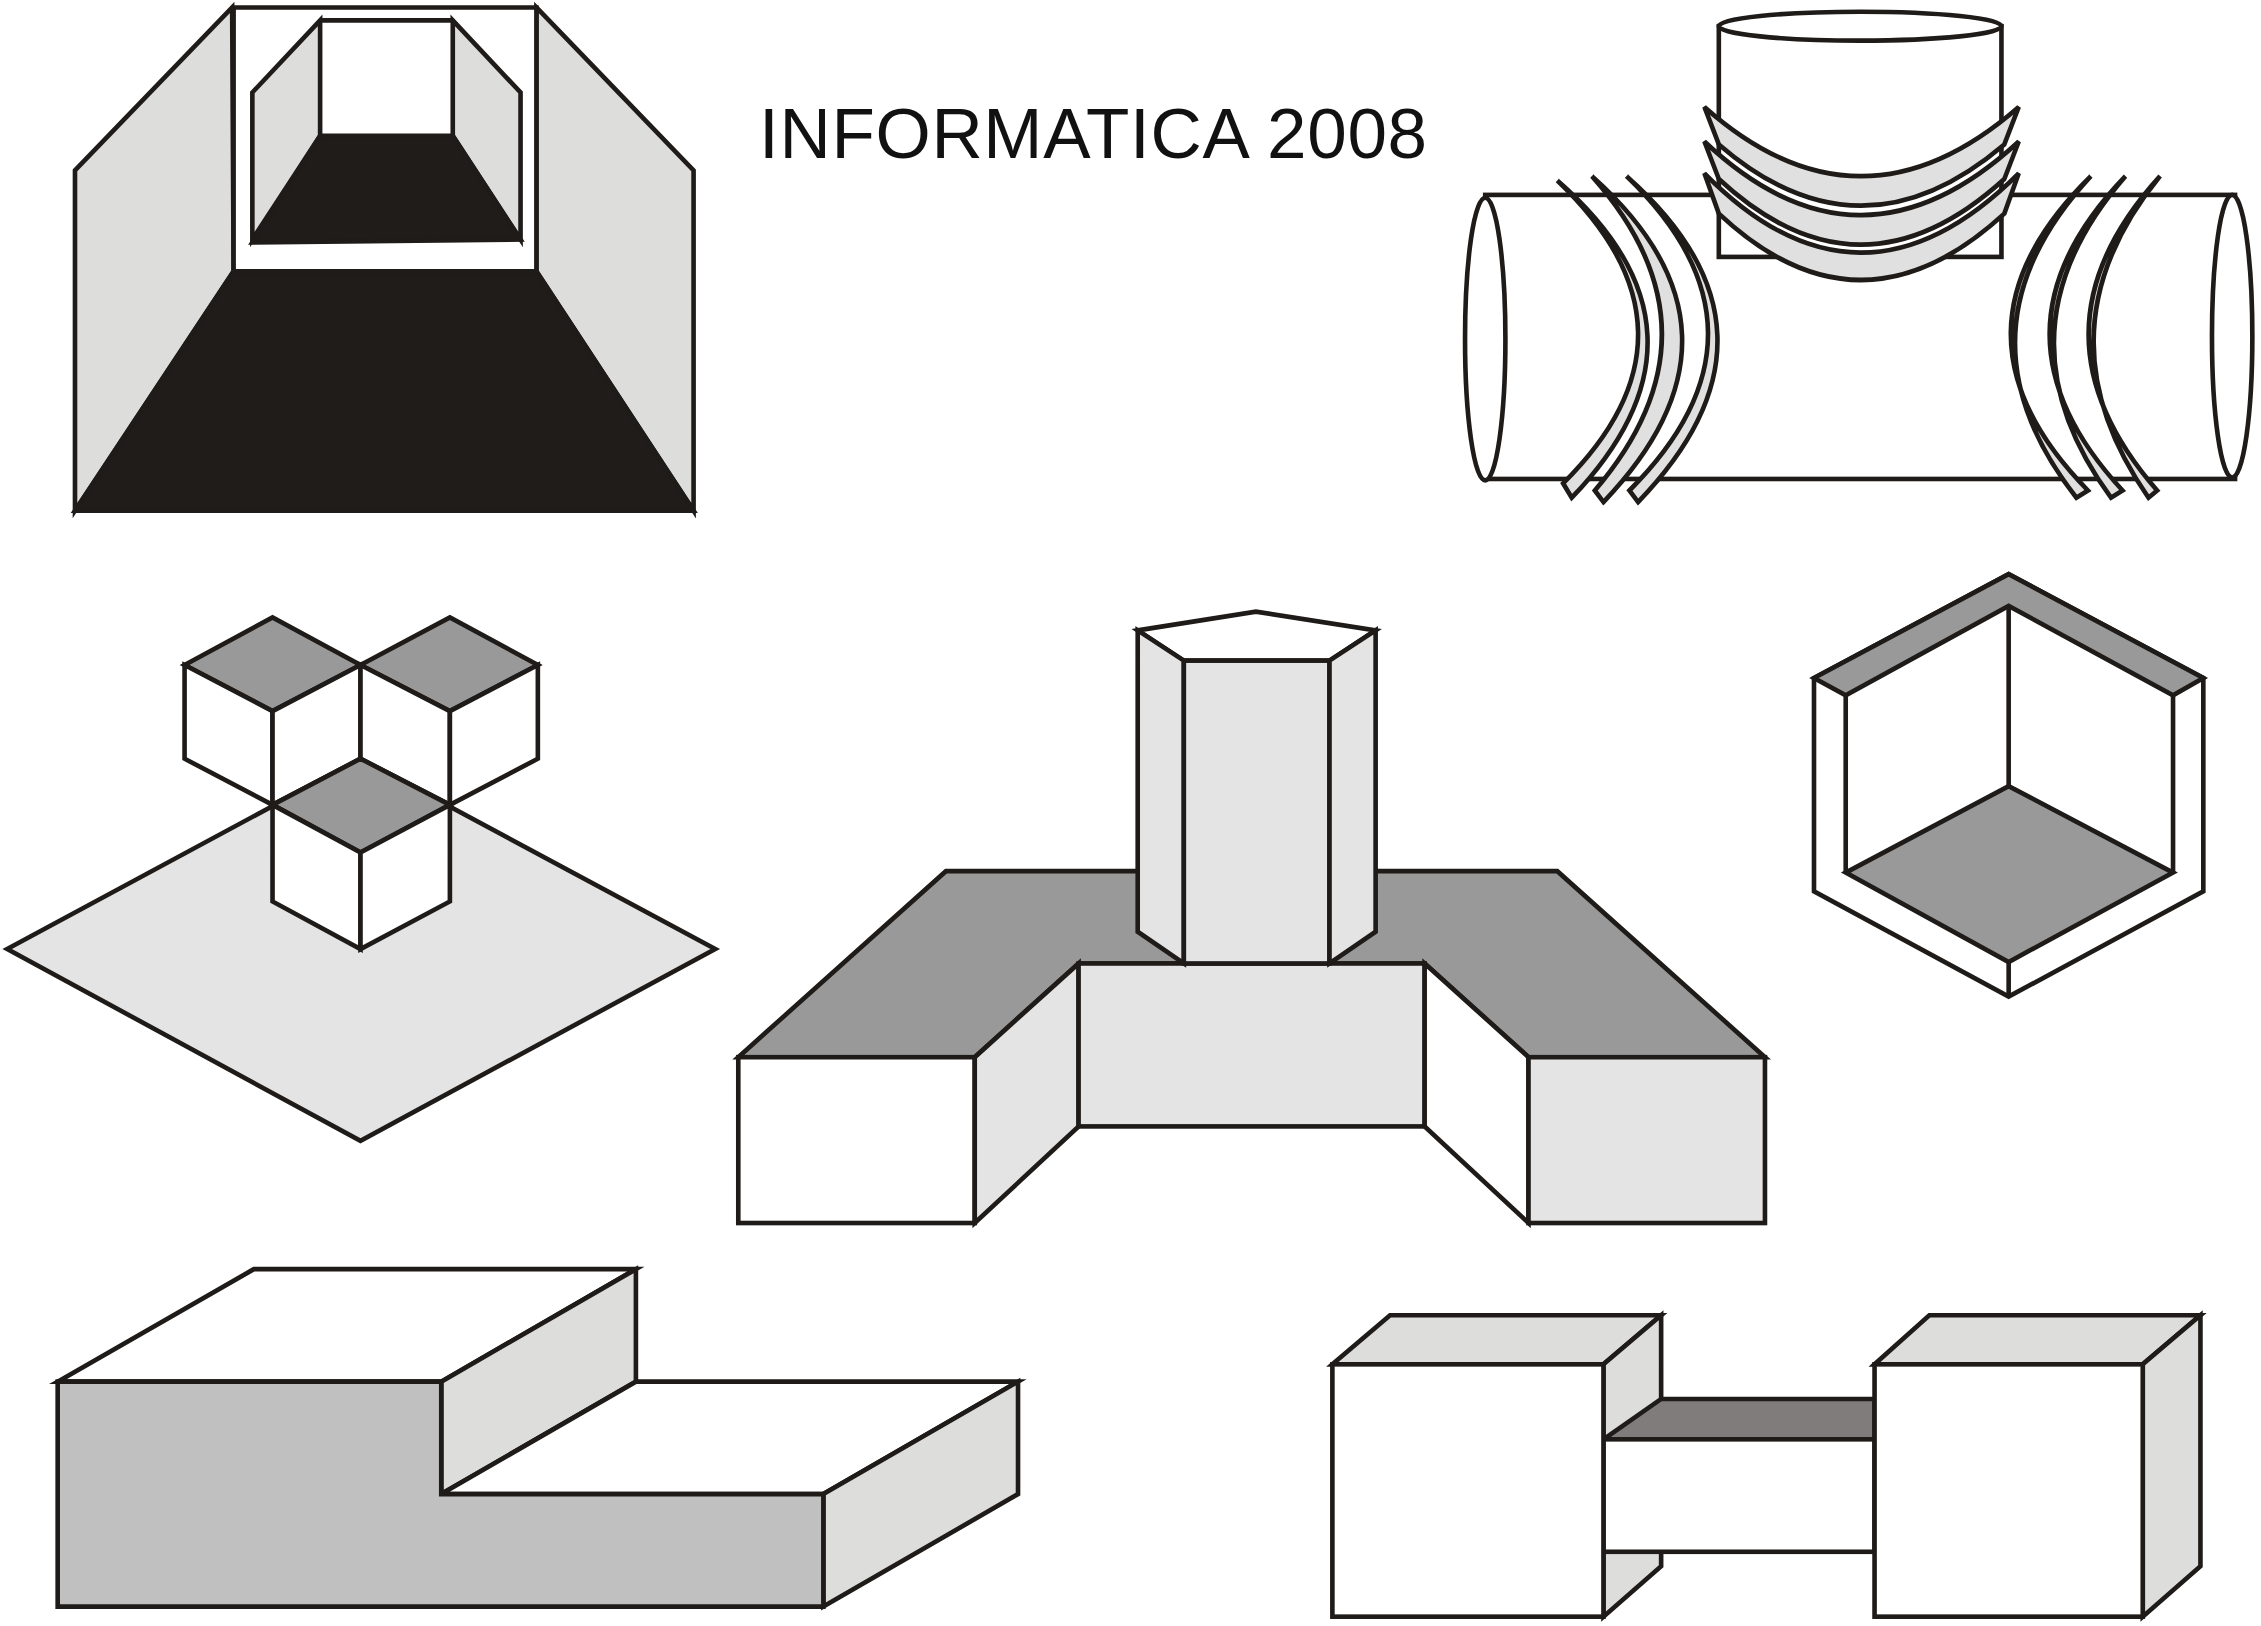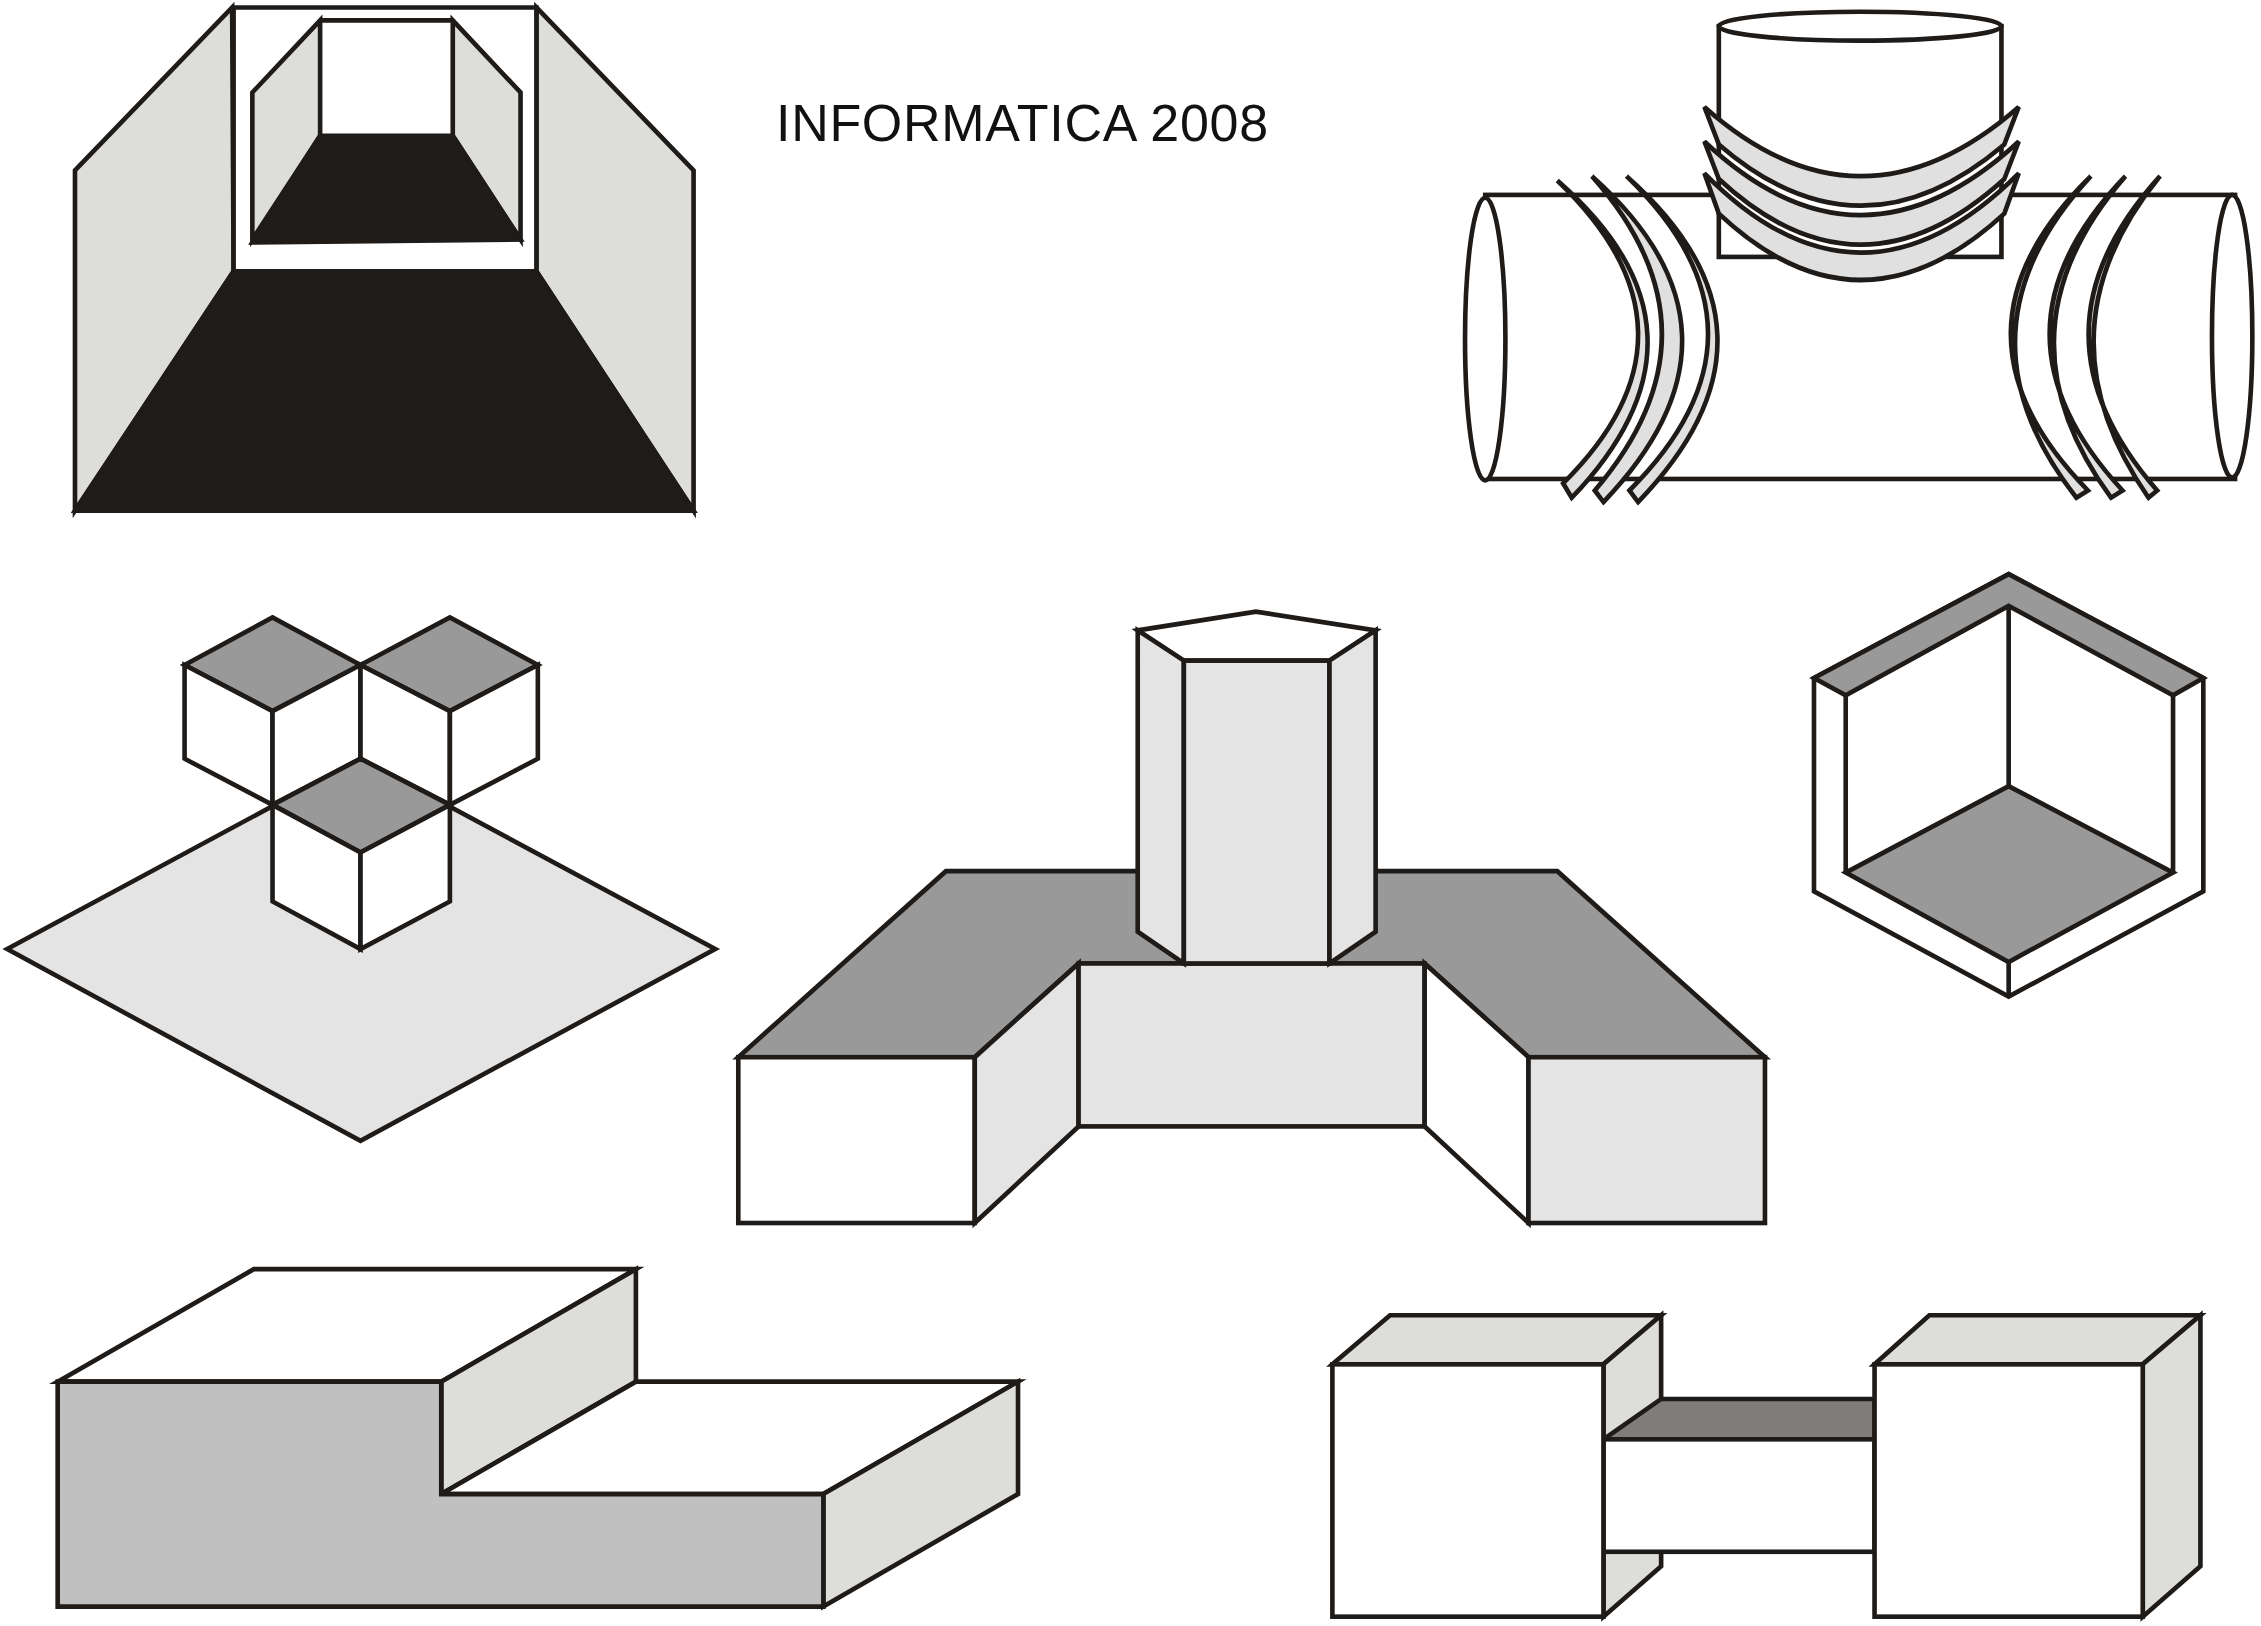--- a/index.html
+++ b/index.html
@@ -1,18 +1,18 @@
 <!DOCTYPE html>
 <html style="font-size:11.6px"><head>
 <meta charset="utf-8">
 <style>
   html,body{margin:0;padding:0;background:#ffffff;}
   body{width:2261px;height:1627px;overflow:hidden;position:relative;}
   #canvas{position:absolute;left:0;top:0;width:2261px;height:1627px;}
-  .title{position:absolute;left:776px;top:93px;font-family:"Liberation Sans",sans-serif;font-size:52px;color:#111;letter-spacing:0.7px;white-space:nowrap;}
+  .title{position:absolute;left:759px;top:93px;font-family:"Liberation Sans",sans-serif;font-size:71px;color:#111;letter-spacing:0.7px;white-space:nowrap;}
   svg .s{stroke:#1e1b19;stroke-width:3.2;stroke-linejoin:miter;}
 </style>
 </head>
 <body>
 
 <div class="title">INFORMATICA 2008</div>
 
 <svg id="canvas" viewBox="0 0 1568 1128" xmlns="http://www.w3.org/2000/svg">
 
   <g>

